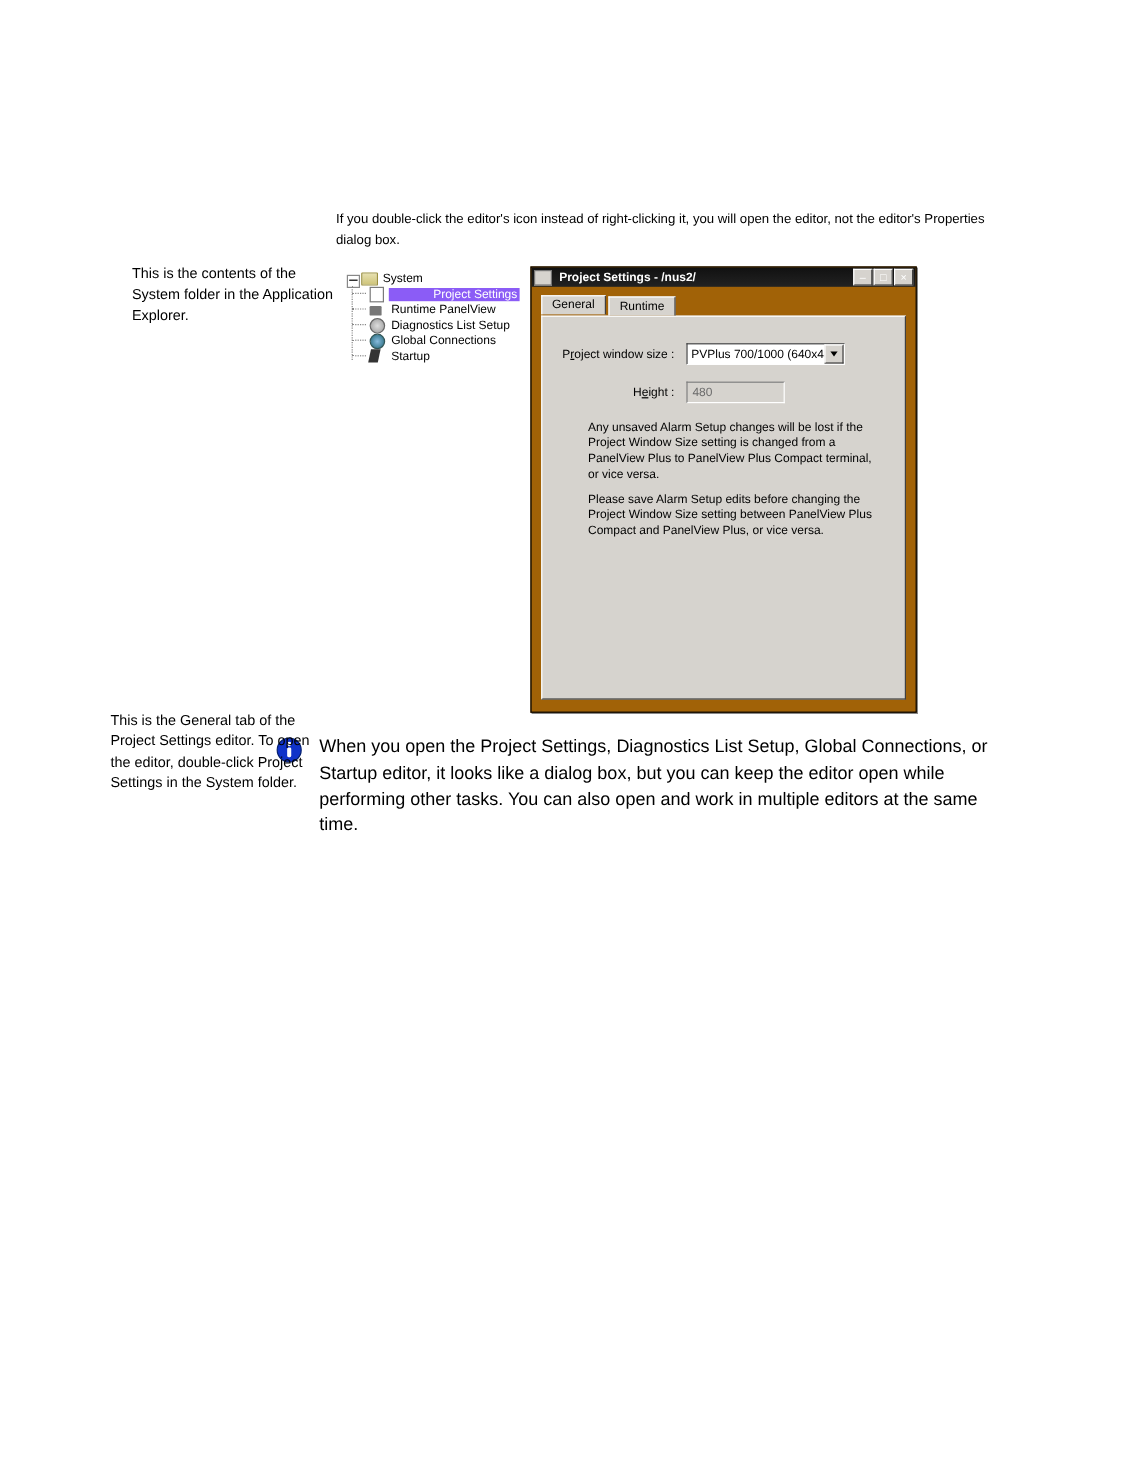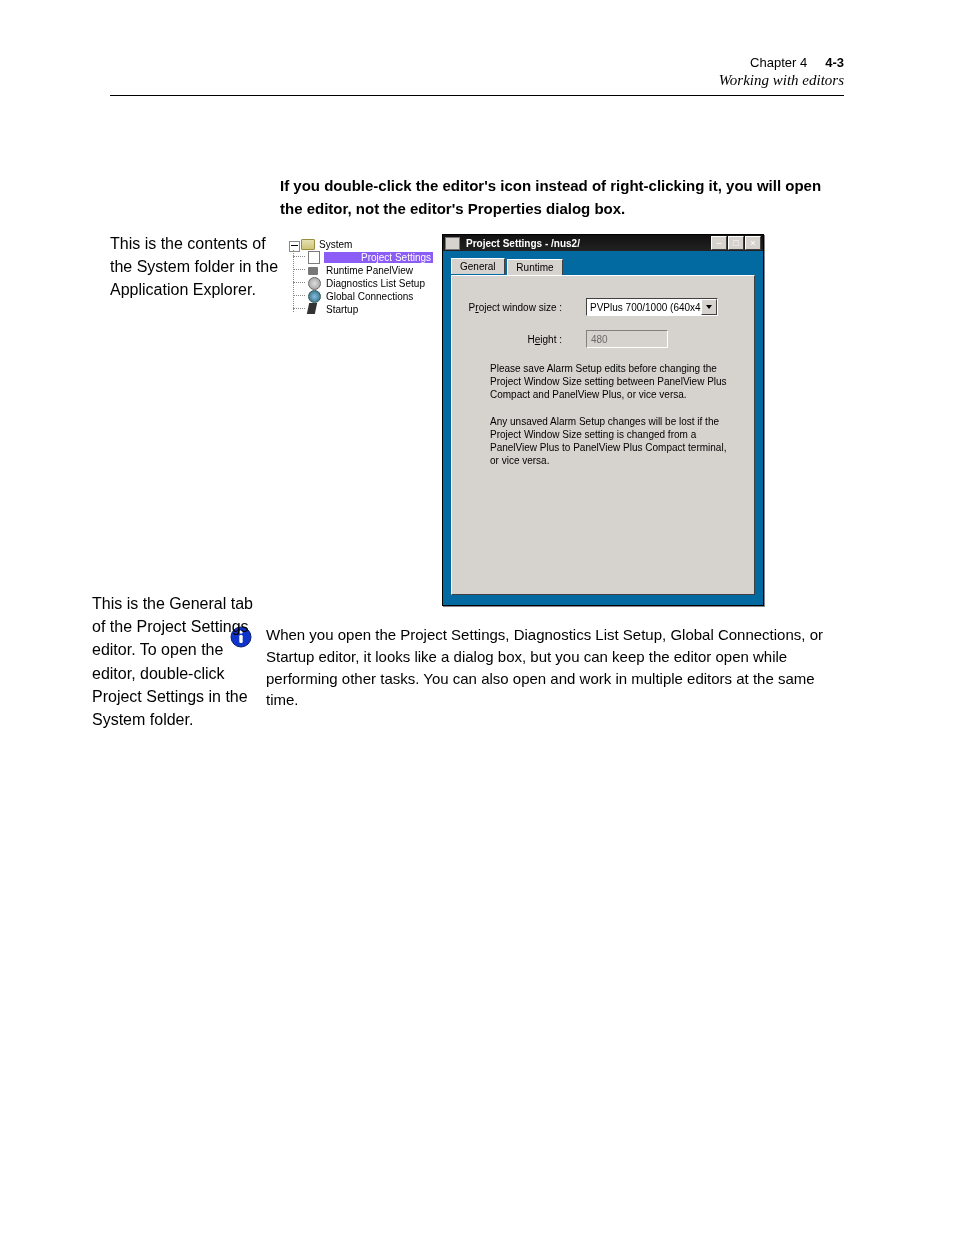--- a/index.html
+++ b/index.html
@@ -1,19 +1,19 @@
 <!DOCTYPE html>
 <html><head>
 <meta charset="utf-8">
 <style>
   html,body{margin:0;padding:0;background:#fff;font-family:Arial,Helvetica,sans-serif;color:#000;}
   .page{width:954px;height:1235px;position:relative;box-sizing:border-box;padding:115px 110px 0 110px;}
-  .top-block{font-size:15px;line-height:1.5;font-weight:bold;}
+  .top-block{font-size:11px;line-height:1.5;}
   .page-header{position:absolute;top:55px;left:110px;right:110px;font-size:13px;color:#000;}
-  .callout{font-size:16px;line-height:1.45;color:#000;margin-top:22px;width:176px;}
+  .callout{font-size:12px;line-height:1.45;color:#000;margin-top:22px;width:176px;}
   .body-text{font-size:15px;line-height:1.45;margin-top:48px;}
   .info-row{display:flex;align-items:flex-start;margin-top:18px;}
   .info-icon{flex:none;margin-right:14px;margin-top:2px;}
   
   .shot-row{display:flex;align-items:flex-start;margin-top:14px;}
   
   .tree{font-family:Tahoma,Arial,sans-serif;font-size:10px;color:#000;position:relative;padding-top:3px;width:150px;flex:none;margin-left:0;margin-right:6px;}
   .tree-node{display:flex;align-items:flex-end;height:13px;white-space:nowrap;}
   .tree .ic{width:14px;height:12px;display:inline-block;margin-right:2px;position:relative;}
   .tree .lbl{padding:0 2px;}
@@ -23,57 +23,49 @@
   .tree .minus{width:9px;height:9px;border:1px solid #888;background:#fff;display:inline-block;position:relative;}
   .tree .minus::after{content:"";position:absolute;left:1px;right:1px;top:3px;border-top:1px solid #000;}
   
   .ic-folder{background:linear-gradient(#e6e0b0,#cfc57a);border:1px solid #9a8f3f;border-radius:1px;height:9px;width:12px;margin-top:1px;}
   .ic-page{background:#fff;border:1px solid #7a7a7a;width:10px;height:11px;}
   .ic-lock{background:#777;width:10px;height:8px;margin-top:3px;border-radius:1px;}
   .ic-gear{width:11px;height:11px;border:1px solid #666;border-radius:50%;background:radial-gradient(#ddd,#999);}
   .ic-globe{width:11px;height:11px;border:1px solid #355;border-radius:50%;background:radial-gradient(#8bd,#267);}
   .ic-plug{width:8px;height:11px;background:#333;transform:skewX(-12deg);}
   
-  .dlg{width:320px;flex:none;border:1px solid #000;background:#0369a1;font-family:Tahoma,Arial,sans-serif;font-size:10px;color:#000;box-shadow:1px 1px 0 #888;}
+  .dlg{width:320px;flex:none;border:1px solid #000;background:#a16207;font-family:Tahoma,Arial,sans-serif;font-size:10px;color:#000;box-shadow:1px 1px 0 #888;}
   .dlg-title{background:linear-gradient(#111,#222);color:#fff;display:flex;align-items:center;height:16px;padding:0 2px;}
   .dlg-title .t{font-weight:bold;font-size:10px;flex:1;padding-left:3px;}
   .dlg-title .sys{width:13px;height:11px;background:#d6d3ce;border:1px solid #777;margin-right:3px;}
   .win-btn{width:14px;height:12px;background:#d6d3ce;border-top:1px solid #fff;border-left:1px solid #fff;border-right:1px solid #404040;border-bottom:1px solid #404040;margin-left:1px;display:flex;align-items:center;justify-content:center;font-size:9px;line-height:9px;font-family:Arial;}
   .dlg-body{padding:6px 8px 10px 8px;}
   .tabs{position:relative;height:18px;}
   .tab{display:inline-block;border:1px solid #888;border-bottom:none;background:#d6d3ce;padding:2px 8px 2px 8px;font-size:10px;position:relative;top:1px;}
   .tab.active{background:#d6d3ce;border-color:#fff #404040 #d6d3ce #fff;z-index:2;}
   .tab.inactive{border-color:#fff #404040 #888 #fff;top:2px;}
   .tab-pane{border-top:1px solid #fff;border-left:1px solid #fff;border-right:1px solid #404040;border-bottom:1px solid #404040;background:#d6d3ce;padding:22px 14px 14px 14px;min-height:320px;box-sizing:border-box;}
   .form-row{display:flex;align-items:center;margin-bottom:14px;}
-  .form-row label{width:96px;text-align:right;padding-right:24px;font-size:10px;}
+  .form-row label{width:96px;text-align:right;padding-right:10px;font-size:10px;}
   .form-row .und{text-decoration:underline;}
   .combo{flex:none;width:130px;height:16px;background:#fff;border-top:1px solid #404040;border-left:1px solid #404040;border-right:1px solid #fff;border-bottom:1px solid #fff;display:flex;align-items:center;}
   .combo .cv{flex:1;padding:0 3px;font-size:10px;white-space:nowrap;overflow:hidden;}
   .combo .cbtn{width:14px;height:14px;background:#d6d3ce;border-top:1px solid #fff;border-left:1px solid #fff;border-right:1px solid #404040;border-bottom:1px solid #404040;display:flex;align-items:center;justify-content:center;}
   .combo .cbtn::after{content:"";border-left:3px solid transparent;border-right:3px solid transparent;border-top:4px solid #000;}
   .txt-ro{width:72px;height:16px;background:#d6d3ce;border-top:1px solid #808080;border-left:1px solid #808080;border-right:1px solid #fff;border-bottom:1px solid #fff;padding:0 4px;font-size:10px;color:#6b6b6b;display:flex;align-items:center;}
   .note{font-size:10px;line-height:1.3;margin:8px 6px 0 24px;color:#000;}
   .dlg-buttons{display:flex;justify-content:flex-end;gap:10px;padding:10px 10px 12px 10px;}
   .btn{width:64px;height:20px;background:#d6d3ce;border-top:1px solid #fff;border-left:1px solid #fff;border-right:1px solid #404040;border-bottom:1px solid #404040;font-size:10px;display:flex;align-items:center;justify-content:center;cursor:default;}
   .btn.default{outline:1px solid #000;outline-offset:-1px;box-shadow:inset 0 0 0 1px #000;}
   .btn .und{text-decoration:underline;}
 </style>
 </head>
 <body>
 <div class="page">
 
-<div class="page-header">
-  <div style="display:flex;justify-content:flex-end;align-items:baseline;gap:18px;">
-    <span>Chapter 4</span>
-    <span style="font-weight:bold;">4-3</span>
-  </div>
-  <div style="text-align:right;font-style:italic;font-family:'Times New Roman',serif;font-size:15px;margin-top:2px;">Working with editors</div>
-  <div style="border-top:1px solid #000;margin-top:6px;"></div>
-</div>
 
 <div class="top-block" style="margin-left:170px;margin-top:60px;">If you double-click the editor's icon instead of right-clicking it, you will open the editor, not the editor's Properties dialog box.</div>
 
 <div class="shot-row">
 
   <div class="callout" style="margin-top:-2px;">This is the contents of the System folder in the Application Explorer.</div>
 
   <div class="tree" style="margin-left:0px;position:relative;">
     <div style="position:absolute;left:3px;top:7px;"><span class="minus"></span></div>
     <div class="branch" style="left:7px;top:16px;height:62px;"></div>
@@ -140,22 +132,22 @@
           <label><span>P</span><span class="und">r</span><span>oject window size :</span></label>
           <div class="combo">
             <span class="cv">PVPlus 700/1000 (640x480)</span>
             <span class="cbtn"></span>
           </div>
         </div>
         <div class="form-row">
           <label><span>H</span><span class="und">e</span><span>ight :</span></label>
           <div class="txt-ro">480</div>
         </div>
+        <div class="note" style="margin-top:14px;">Any unsaved Alarm Setup changes will be lost if the Project Window Size setting is changed from a PanelView Plus to PanelView Plus Compact terminal, or vice versa.</div>
         <div class="note">Please save Alarm Setup edits before changing the Project Window Size setting between PanelView Plus Compact and PanelView Plus, or vice versa.</div>
-        <div class="note" style="margin-top:14px;">Any unsaved Alarm Setup changes will be lost if the Project Window Size setting is changed from a PanelView Plus to PanelView Plus Compact terminal, or vice versa.</div>
       </div>
     </div>
   </div>
 </div>
 
 <div class="info-row" style="margin-left:120px;">
   <span class="info-icon">
     <svg width="22" height="22" viewBox="0 0 22 22">
       <circle cx="11" cy="11" r="10" fill="#1033c9" stroke="#06216f"></circle>
       <circle cx="11" cy="6" r="1.8" fill="#fff"></circle>

